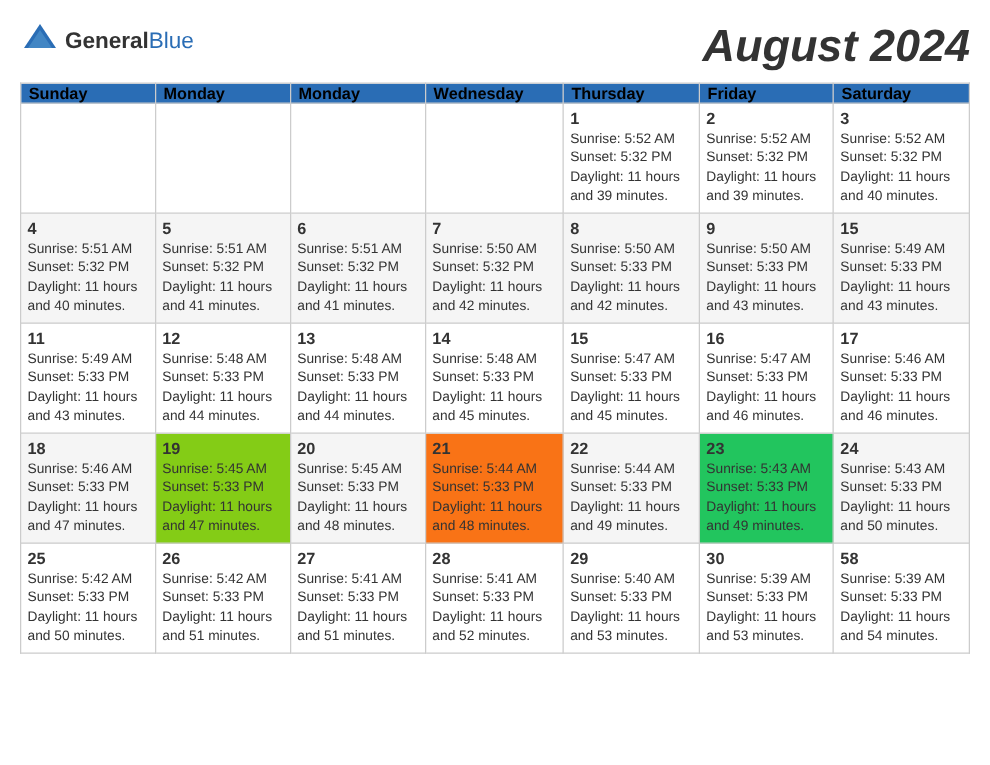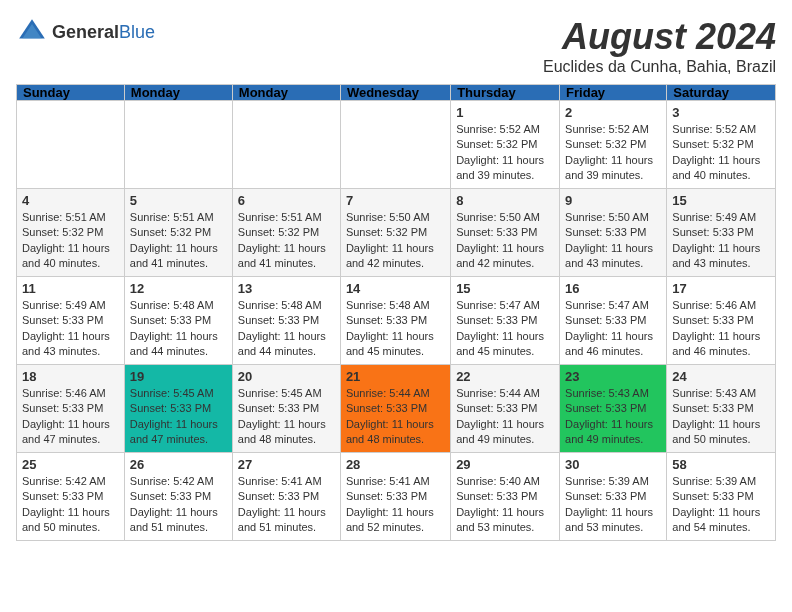--- a/index.html
+++ b/index.html
@@ -88,21 +88,20 @@
     <svg class="logo-icon" viewBox="0 0 40 40">
       <polygon points="20,4 36,28 4,28" fill="#2a6db5"></polygon>
       <polygon points="20,10 32,28 8,28" fill="#5a9fd4" opacity="0.5"></polygon>
     </svg>
     <div>
       <span style="font-size:18px;font-weight:bold;color:#333;">General</span><span style="font-size:18px;font-weight:normal;color:#2a6db5;">Blue</span>
     </div>
   </div>
   <div class="title-block">
     <div class="month-year">August 2024</div>
-    <div class="location">Euclides da Cunha, Bahia, Brazil</div>
   </div>
 </div>
 
 <table class="calendar">
   <thead>
     <tr>
     <th>Sunday</th>
         <th>Monday</th>
         <th>Monday</th>
         <th>Wednesday</th>
@@ -188,21 +187,21 @@
         <td>
           <div class="day-num">17</div>
           <div class="day-info">Sunrise: 5:46 AM<br>Sunset: 5:33 PM<br>Daylight: 11 hours and 46 minutes.</div>
         </td>
       </tr>
       <tr class="week-row">
         <td style="background: rgb(245, 245, 245);">
           <div class="day-num">18</div>
           <div class="day-info">Sunrise: 5:46 AM<br>Sunset: 5:33 PM<br>Daylight: 11 hours and 47 minutes.</div>
         </td>
-        <td style="background: #14b8a6;">
+        <td style="background: #84cc16;">
           <div class="day-num">19</div>
           <div class="day-info">Sunrise: 5:45 AM<br>Sunset: 5:33 PM<br>Daylight: 11 hours and 47 minutes.</div>
         </td>
         <td style="background: rgb(245, 245, 245);">
           <div class="day-num">20</div>
           <div class="day-info">Sunrise: 5:45 AM<br>Sunset: 5:33 PM<br>Daylight: 11 hours and 48 minutes.</div>
         </td>
         <td style="background: #f97316; margin-left: 13px;">
           <div class="day-num">21</div>
           <div class="day-info">Sunrise: 5:44 AM<br>Sunset: 5:33 PM<br>Daylight: 11 hours and 48 minutes.</div>

